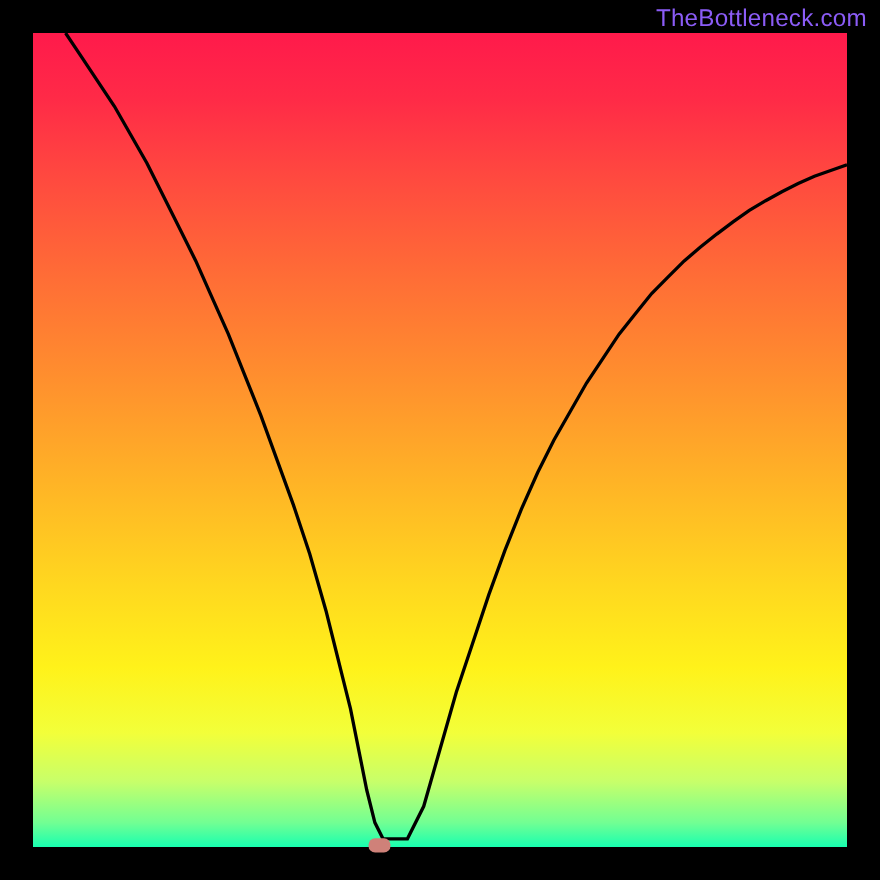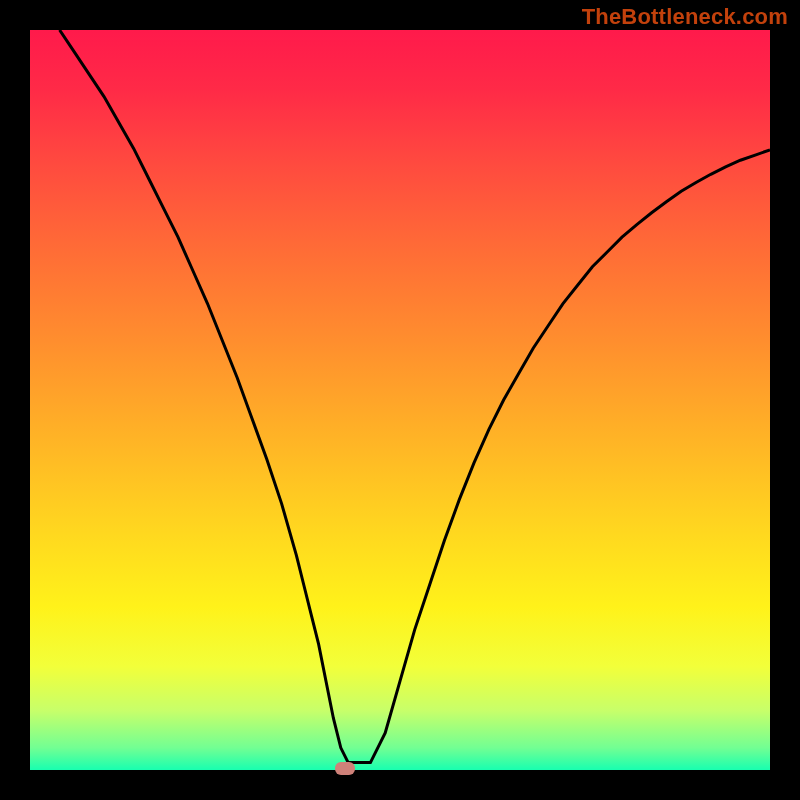--- a/index.html
+++ b/index.html
@@ -23,23 +23,23 @@
     position: absolute;
     left: 30px;
     top: 30px;
     width: 740px;
     height: 740px;
   }
   .watermark {
     position: absolute;
     top: 4px;
     right: 12px;
-    color: #c2410c;
+    color: #8b5cf6;
     font-size: 22px;
-    font-weight: 700;
+    font-weight: 400;
     letter-spacing: 0.2px;
     user-select: none;
   }
   svg {
     display: block;
   }
   .marker {
     position: absolute;
     width: 20px;
     height: 13px;

